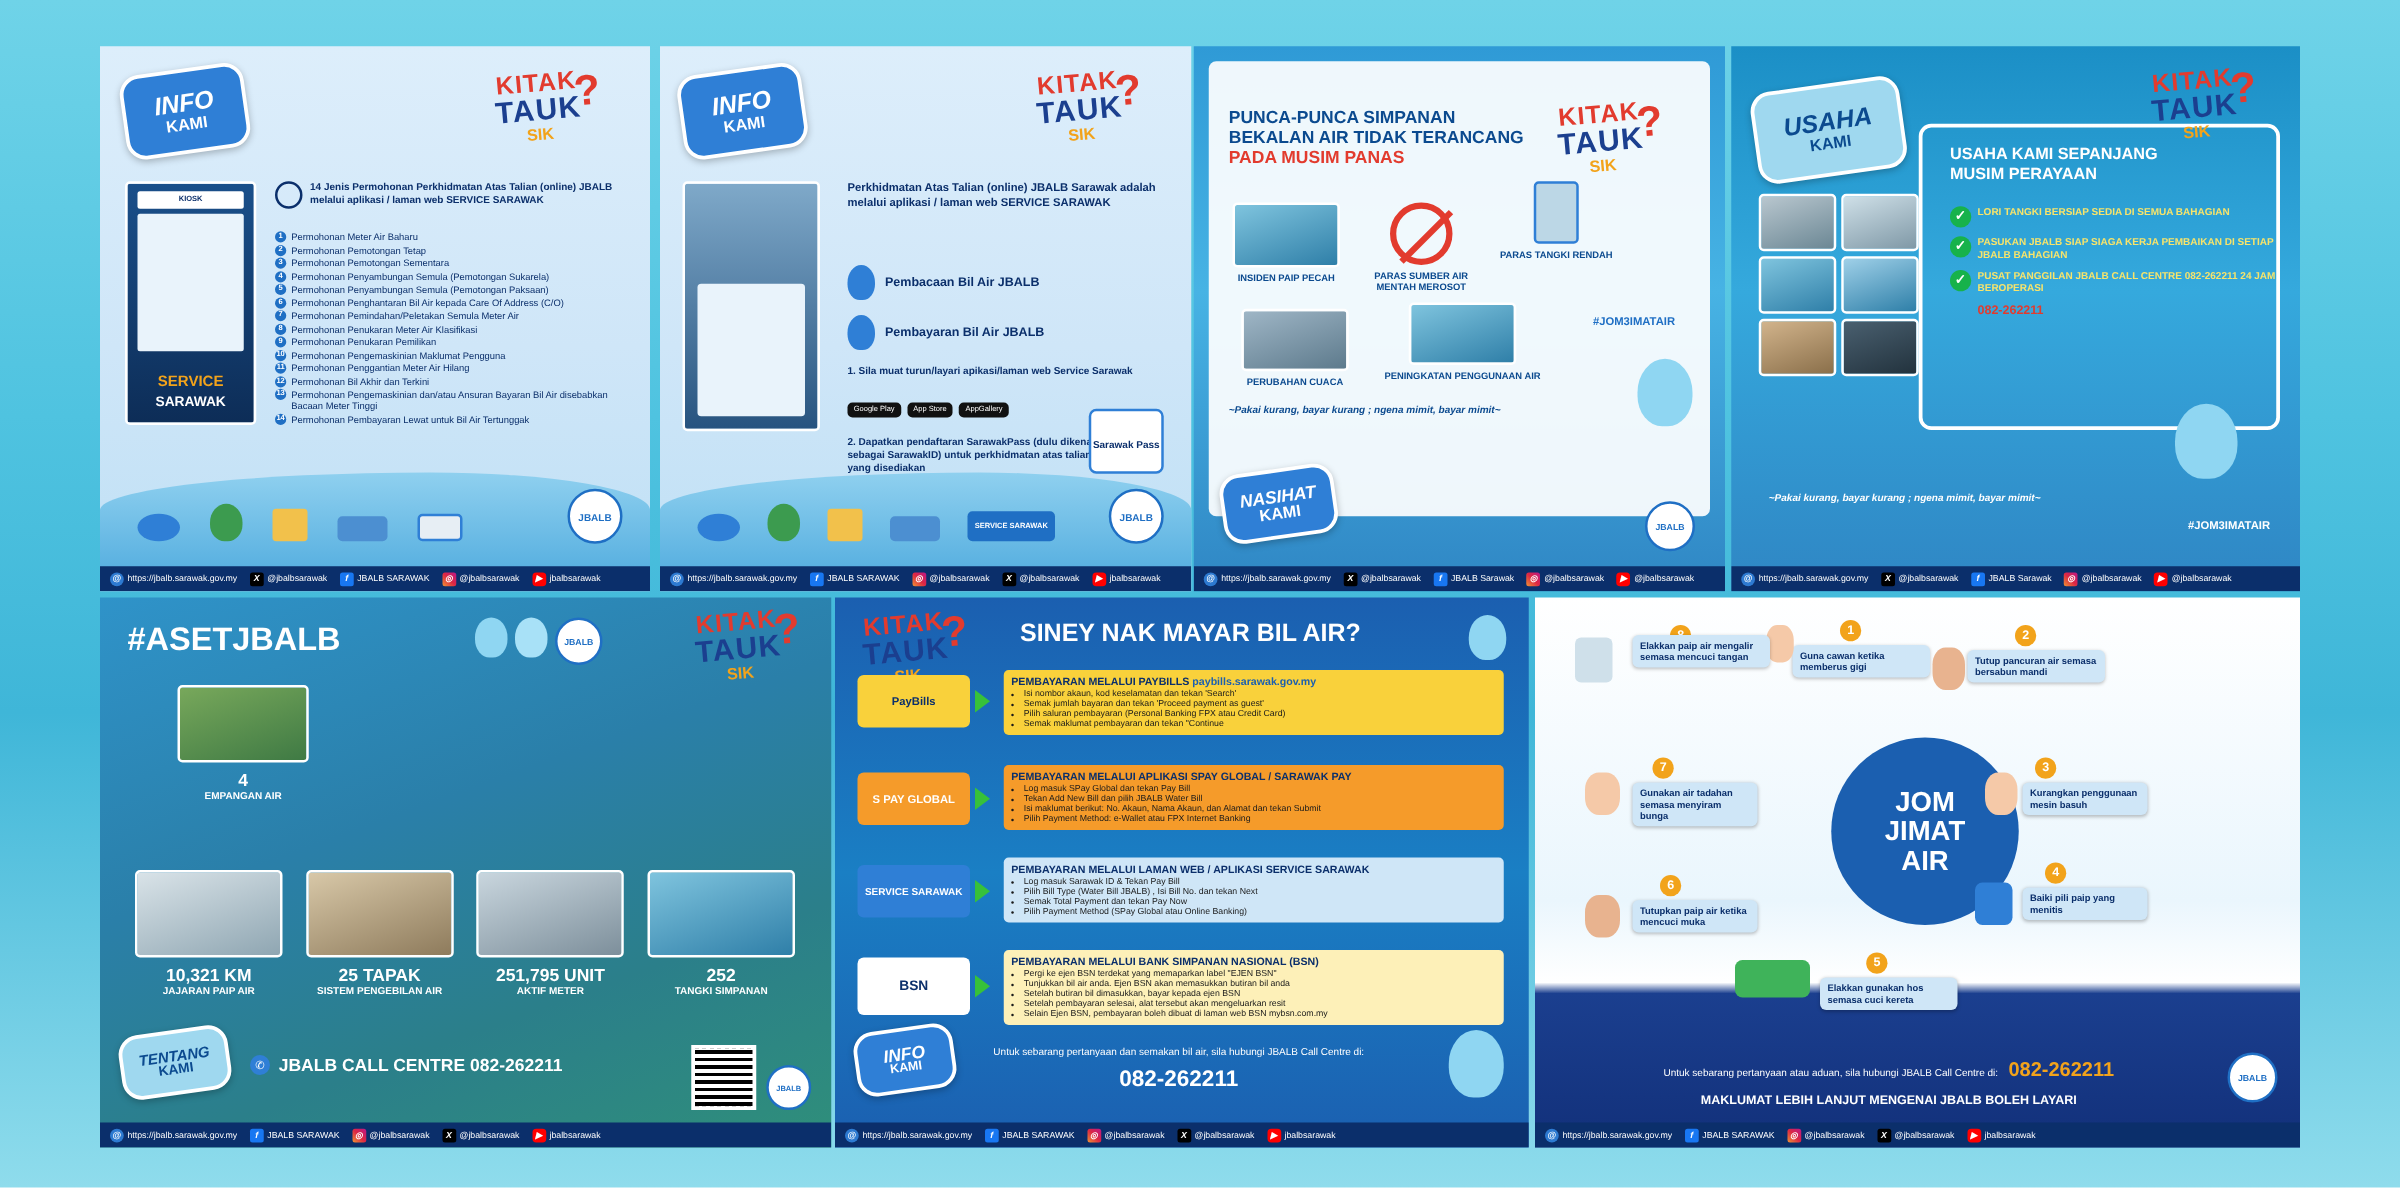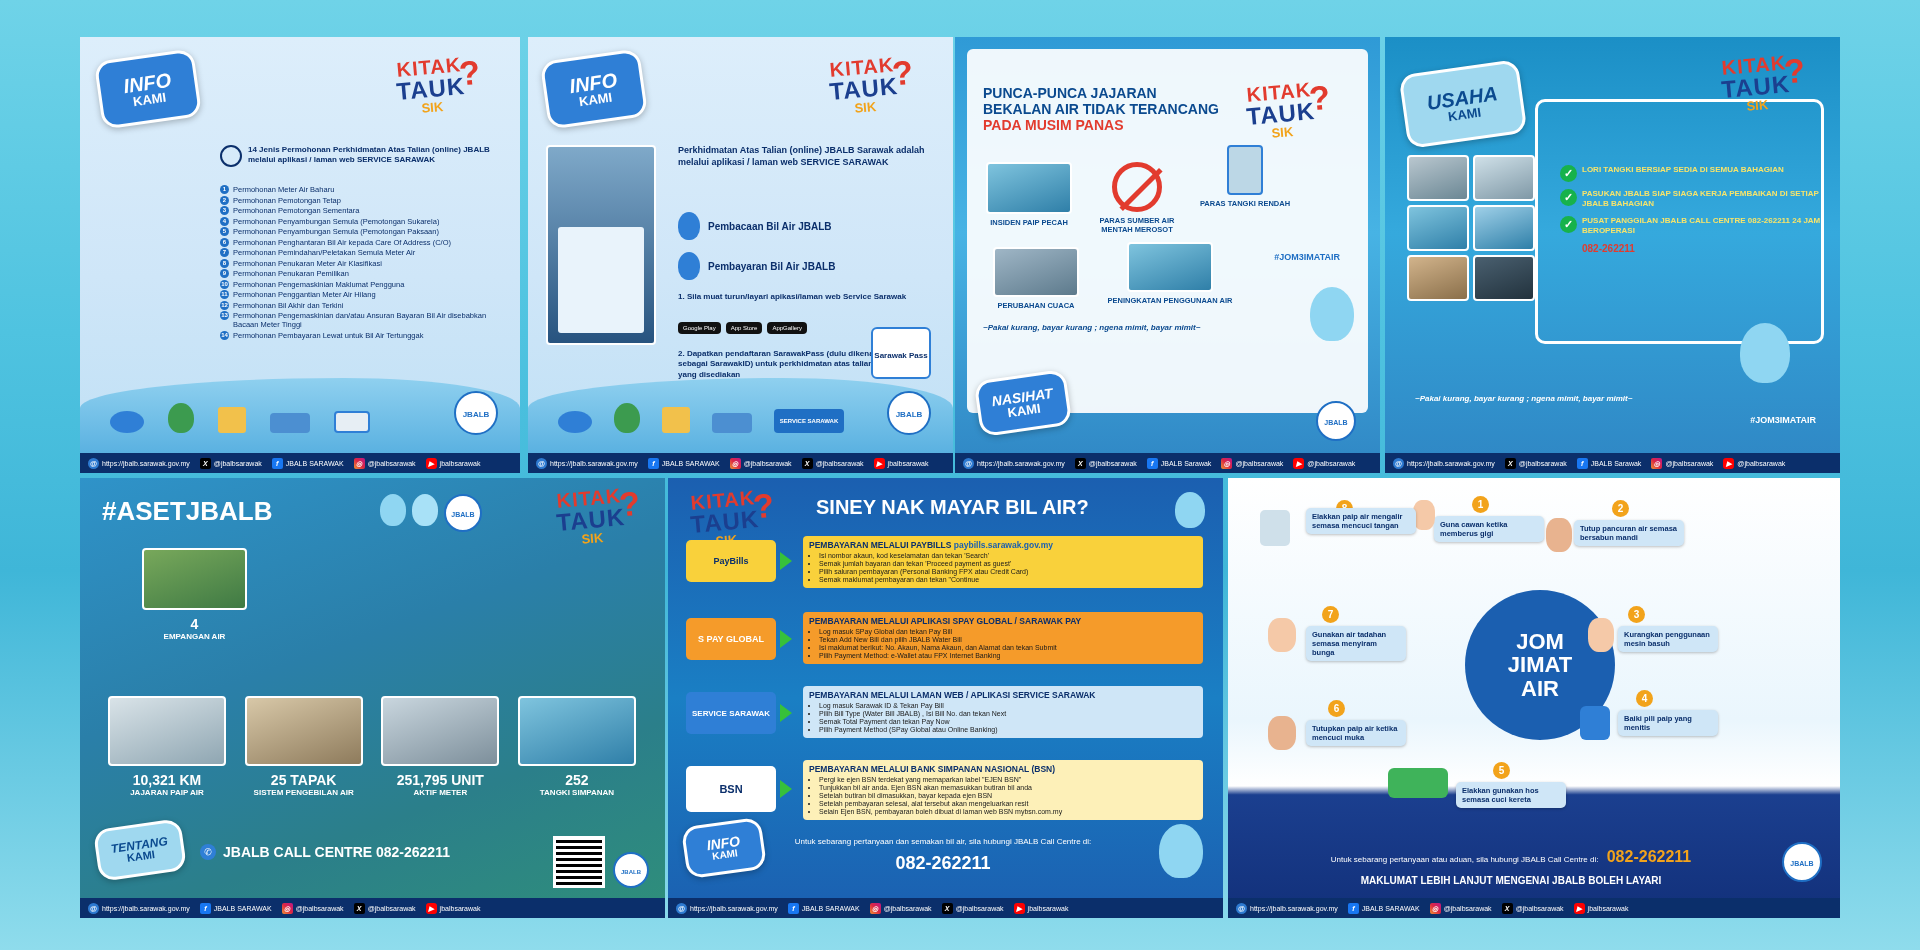--- a/index.html
+++ b/index.html
@@ -93,20 +93,26 @@
     <div class="l2">KAMI</div>
   </div>
 
   <div class="ktsik" style="right:55px; top:20px;">
     <div class="k">KITAK</div>
     <div class="t">TAUK</div>
     <div class="s">SIK</div>
     <div class="q">?</div>
   </div>
 
+  <div class="ph" style="left:20px; top:108px; width:105px; height:195px; background:linear-gradient(180deg,#1a4f8a,#0d2d57);">
+    <div style="position:absolute;left:8px;top:6px;right:8px;height:14px;background:#fff;border-radius:2px;color:#0b2f6b;font-size:6px;font-weight:bold;text-align:center;line-height:14px;">KIOSK</div>
+    <div style="position:absolute;left:8px;top:24px;right:8px;height:110px;background:#e9f3fb;border-radius:2px;"></div>
+    <div style="position:absolute;left:6px;bottom:26px;right:6px;text-align:center;color:#f2a31b;font-size:12px;font-weight:bold;">SERVICE</div>
+    <div style="position:absolute;left:6px;bottom:10px;right:6px;text-align:center;color:#fff;font-size:11px;font-weight:bold;">SARAWAK</div>
+  </div>
 
   <div style="position:absolute;left:140px;top:108px;width:280px;display:flex;gap:6px;">
     <div style="flex:0 0 auto;width:22px;height:22px;border:2px solid #0b2f6b;border-radius:50%;"></div>
     <div style="font-size:8px;font-weight:bold;color:#0b2f6b;line-height:1.25;">14 Jenis Permohonan Perkhidmatan Atas Talian (online) JBALB melalui aplikasi / laman web SERVICE SARAWAK</div>
   </div>
 
   <ul class="numlist" style="position:absolute;left:140px;top:148px;width:285px;">
     <li>
         <span class="n">1</span>
         <span>Permohonan Meter Air Baharu</span>
@@ -277,21 +283,21 @@
   <div style="position:absolute;left:12px;top:12px;right:12px;bottom:60px;background:rgba(255,255,255,.92);border-radius:6px;"></div>
 
   <div class="ktsik" style="right:65px; top:45px; z-index:3;">
     <div class="k">KITAK</div>
     <div class="t">TAUK</div>
     <div class="s">SIK</div>
     <div class="q">?</div>
   </div>
 
   <div style="position:absolute;left:28px;top:48px;width:250px;z-index:3;">
-    <div style="font-size:14px;font-weight:bold;color:#0b4a8f;line-height:1.15;">PUNCA-PUNCA JAJARAN</div>
+    <div style="font-size:14px;font-weight:bold;color:#0b4a8f;line-height:1.15;">PUNCA-PUNCA SIMPANAN</div>
     <div style="font-size:14px;font-weight:bold;color:#0b4a8f;line-height:1.15;">BEKALAN AIR TIDAK TERANCANG</div>
     <div style="font-size:14px;font-weight:bold;color:#e23b2e;line-height:1.15;">PADA MUSIM PANAS</div>
   </div>
 
   <div style="position:absolute;left:26px;top:125px;z-index:3;text-align:center;width:96px;">
     <div class="ph water" style="width:86px;height:52px;margin:0 auto 4px;"></div>
     <div style="font-size:7.5px;font-weight:bold;color:#0b4a8f;">INSIDEN PAIP PECAH</div>
   </div>
   <div style="position:absolute;left:134px;top:125px;z-index:3;text-align:center;width:96px;">
     <div style="width:50px;height:50px;border:5px solid #e23b2e;border-radius:50%;margin:0 auto 4px;position:relative;">
@@ -357,20 +363,24 @@
     <div class="t">TAUK</div>
     <div class="s">SIK</div>
     <div class="q">?</div>
   </div>
 
   <div class="bubble" style="left:18px; top:30px; width:120px; height:74px; background:#9fd8ef; color:#0b4a8f;">
     <div class="l1">USAHA</div>
     <div class="l2">KAMI</div>
   </div>
 
+  <div style="position:absolute;left:175px;top:78px;width:260px;">
+    <div style="font-size:13px;font-weight:bold;color:#fff;line-height:1.2;">USAHA KAMI SEPANJANG</div>
+    <div style="font-size:13px;font-weight:bold;color:#fff;line-height:1.2;">MUSIM PERAYAAN</div>
+  </div>
 
   <div style="position:absolute;left:175px;top:128px;width:265px;">
     <div class="checkrow">
       <div class="chk">✓</div>
       <div style="font-size:8px;font-weight:bold;color:#f7e46b;line-height:1.25;">LORI TANGKI BERSIAP SEDIA DI SEMUA BAHAGIAN</div>
     </div>
     <div class="checkrow">
       <div class="chk">✓</div>
       <div style="font-size:8px;font-weight:bold;color:#f7e46b;line-height:1.25;">PASUKAN JBALB SIAP SIAGA KERJA PEMBAIKAN DI SETIAP JBALB BAHAGIAN</div>
     </div>

